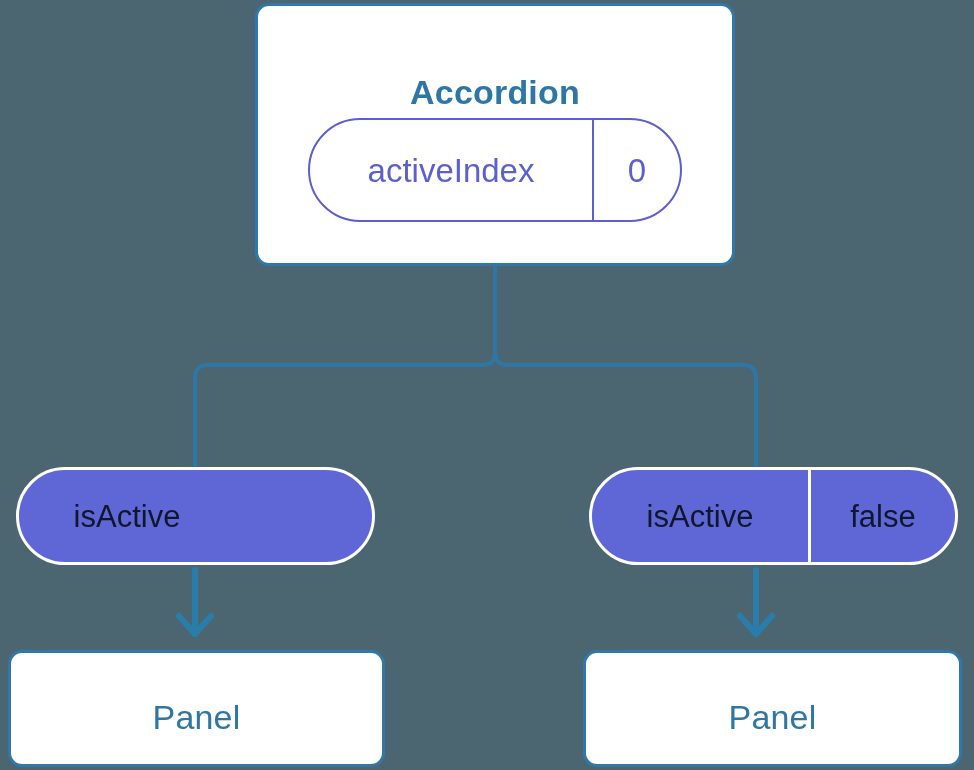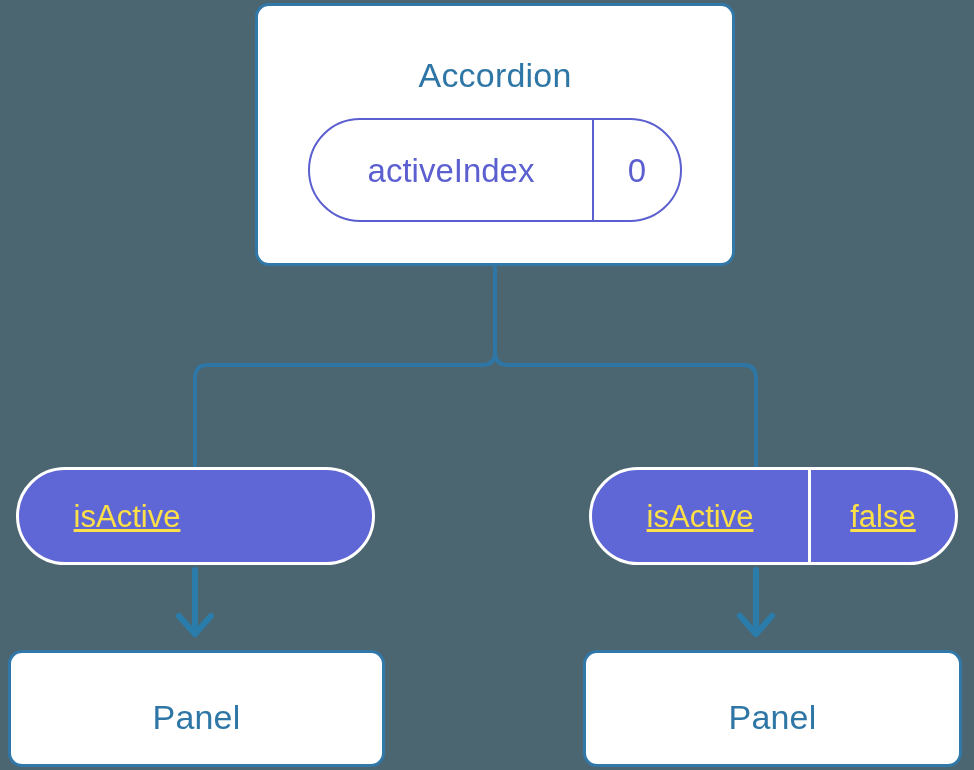--- a/index.html
+++ b/index.html
@@ -50,21 +50,22 @@
 
   
   #accordion-card {
     left: 255px;
     top: 3px;
     width: 480px;
     height: 263px;
     justify-content: flex-start;
   }
   #accordion-card .card-title {
-    margin-top: 52px;
+    margin-top: 69px;
+    font-weight: bold;
   }
 
   
   .pill {
     position: absolute;
     box-sizing: border-box;
     display: flex;
     align-items: stretch;
     border-radius: 999px;
     overflow: hidden;
@@ -85,22 +86,21 @@
     color: #5b5fd0;
   }
   .pill.outline .pill-val {
     border-left: 2px solid #5b5fd0;
   }
 
   
   .pill.filled {
     border: 3px solid #ffffff;
     background: #5f66d6;
-    color: #fde047;
-    text-decoration: underline;
+    color: #0f172a;
   }
   .pill.filled .pill-val {
     border-left: 3px solid #ffffff;
   }
 
   
   #pill-active-index {
     left: 308px;
     top: 118px;
     width: 374px;

